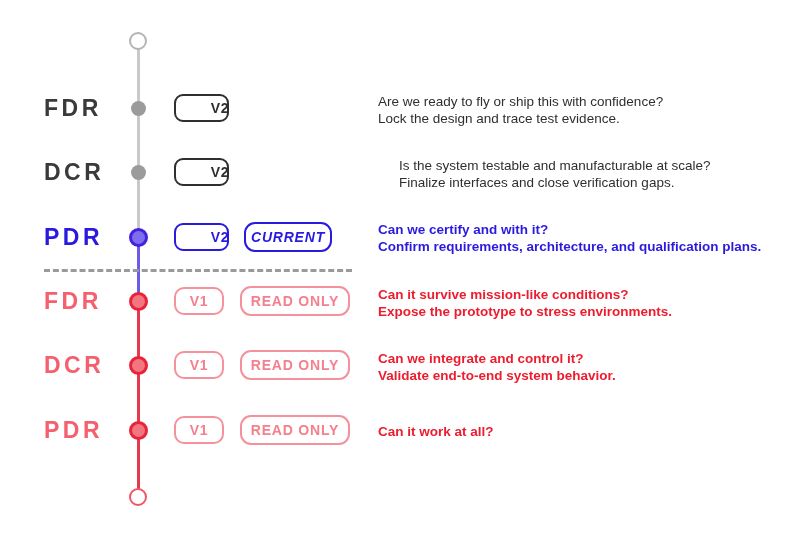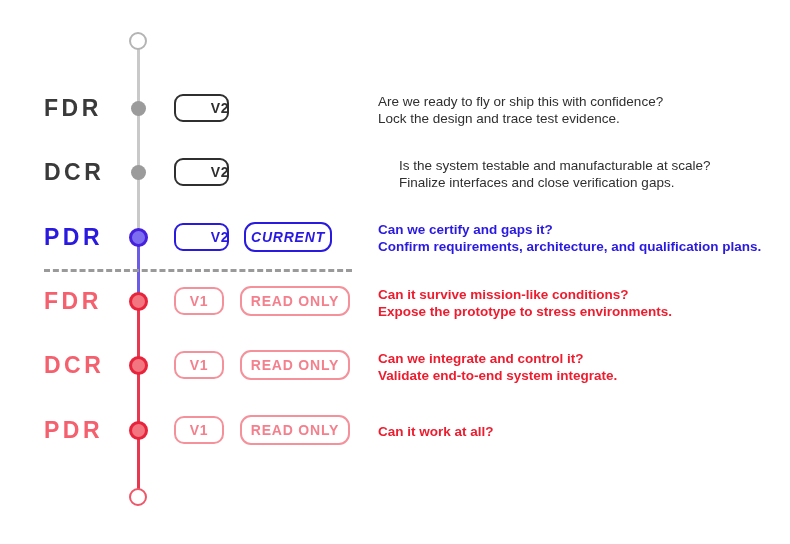--- a/index.html
+++ b/index.html
@@ -196,40 +196,40 @@
   <div class="desc desc-gray" style="top:174px;margin-left:21px;">
     <span class="q">Is the system testable and manufacturable at scale?</span>
     <span class="a">Finalize interfaces and close verification gaps.</span>
   </div>
 
   <div class="node node-blue" style="top:237px;"></div>
   <div class="stage-label tone-blue" style="top:237px;">PDR</div>
   <div class="badge badge-version wide bd-blue" style="top:237px;">V2</div>
   <div class="badge badge-state badge-current" style="top:237px;font-style:italic;">CURRENT</div>
   <div class="desc desc-blue" style="top:238px;">
-    <span class="q">Can we certify and gaps it?</span>
+    <span class="q">Can we certify and with it?</span>
     <span class="a">Confirm requirements, architecture, and qualification plans.</span>
   </div>
 
   <div class="node node-red" style="top:301px;"></div>
   <div class="stage-label tone-red" style="top:301px;">FDR</div>
   <div class="badge badge-version slim bd-red" style="top:301px;">V1</div>
   <div class="badge badge-state badge-readonly" style="top:301px;">READ ONLY</div>
   <div class="desc desc-red" style="top:303px;">
     <span class="q">Can it survive mission-like conditions?</span>
     <span class="a">Expose the prototype to stress environments.</span>
   </div>
 
   <div class="node node-red" style="top:365px;"></div>
   <div class="stage-label tone-red" style="top:365px;">DCR</div>
   <div class="badge badge-version slim bd-red" style="top:365px;">V1</div>
   <div class="badge badge-state badge-readonly" style="top:365px;">READ ONLY</div>
   <div class="desc desc-red" style="top:367px;">
     <span class="q">Can we integrate and control it?</span>
-    <span class="a">Validate end-to-end system integrate.</span>
+    <span class="a">Validate end-to-end system behavior.</span>
   </div>
 
   <div class="node node-red" style="top:430px;"></div>
   <div class="stage-label tone-red" style="top:430px;">PDR</div>
   <div class="badge badge-version slim bd-red" style="top:430px;">V1</div>
   <div class="badge badge-state badge-readonly" style="top:430px;">READ ONLY</div>
   <div class="desc desc-red" style="top:431px;">
     <span class="q">Can it work at all?</span>
   </div>
 

